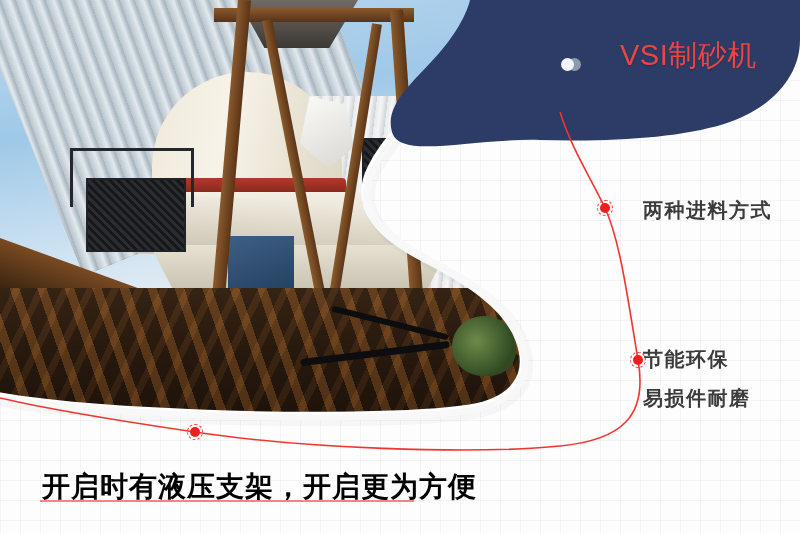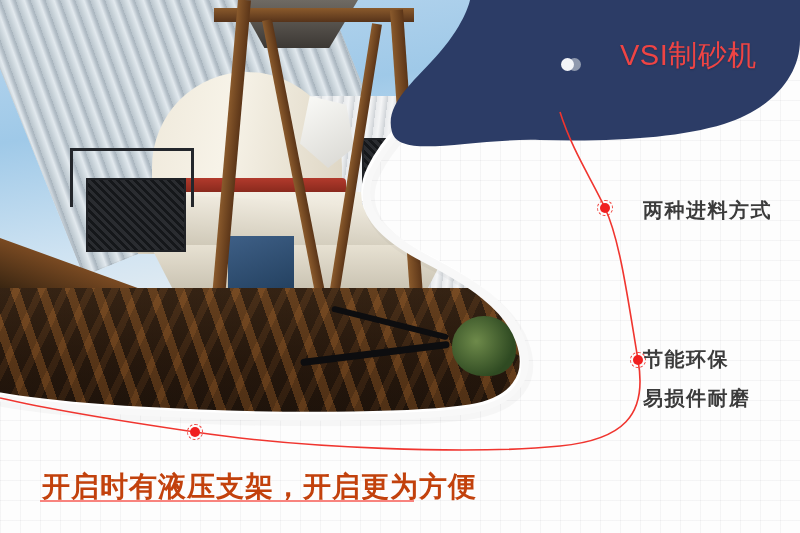--- a/index.html
+++ b/index.html
@@ -176,21 +176,21 @@
   .feat{
     position:absolute;color:#3b3b3b;font-size:20px;letter-spacing:1.5px;white-space:nowrap;font-weight:bold;
   }
   #feat-1{left:643px;top:197px;}
   #feat-2{left:643px;top:346px;}
   #feat-3{left:643px;top:385px;}
 
   
   .caption{
     position:absolute;left:42px;top:468px;
-    color:#c2410c;font-size:28px;font-weight:bold;letter-spacing:1px;white-space:nowrap;
+    color:#000000;font-size:28px;font-weight:bold;letter-spacing:1px;white-space:nowrap;
   }
   .caption-underline{
     position:absolute;left:40px;top:500px;width:374px;height:2px;background:#f8837e;
   }
 </style>
 </head>
 <body>
 
 <div id="stage">
 

